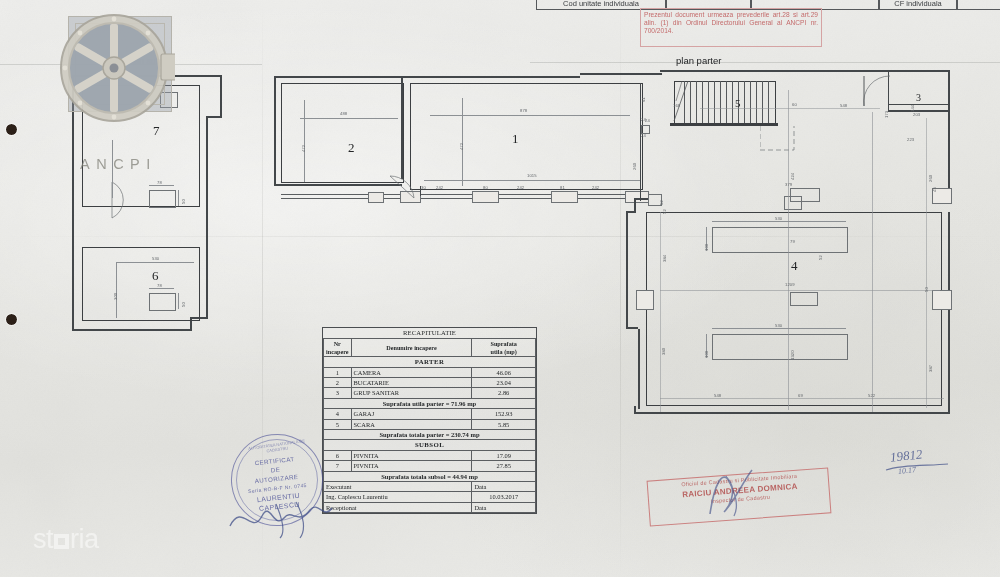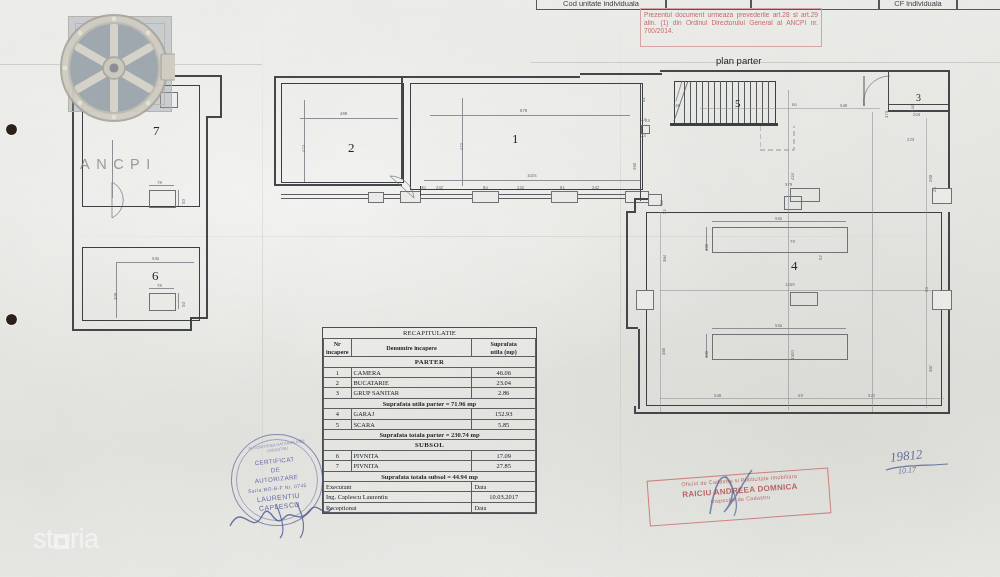--- a/index.html
+++ b/index.html
@@ -134,21 +134,21 @@
 
   <div id="hdrtable">
     <div class="cell" style="left:0;width:130px;">Cod unitate individuala</div>
     <div class="cell" style="left:130px;width:85px;"></div>
     <div class="cell" style="left:215px;width:128px;"></div>
     <div class="cell" style="left:343px;width:78px;">CF individuala</div>
     <div class="cell" style="left:421px;width:45px;"></div>
   </div>
 
   <div id="ancpi">Prezentul document urmeaza prevederile art.28 si art.29 alin. (1) din Ordinul Directorului General al ANCPI nr. 700/2014.</div>
-  <div class="plabel" style="left:676px;top:55px;margin-left:40px;">plan parter</div>
+  <div class="plabel" style="left:676px;top:55px;">plan parter</div>
 
   <div>
     <div class="plabel" style="left:128px;top:56px;font-size:8.5px;">plan subsol</div>
 
     <div class="lnw" style="left:72px;top:75px;width:150px;height:1.6px;"></div>
     <div class="lnw" style="left:72px;top:75px;width:1.6px;height:255px;"></div>
     <div class="lnw" style="left:220px;top:75px;width:1.6px;height:42px;"></div>
     <div class="lnw" style="left:206px;top:116px;width:16px;height:1.6px;"></div>
     <div class="lnw" style="left:206px;top:116px;width:1.6px;height:202px;"></div>
     <div class="lnw" style="left:72px;top:329px;width:120px;height:1.6px;"></div>

